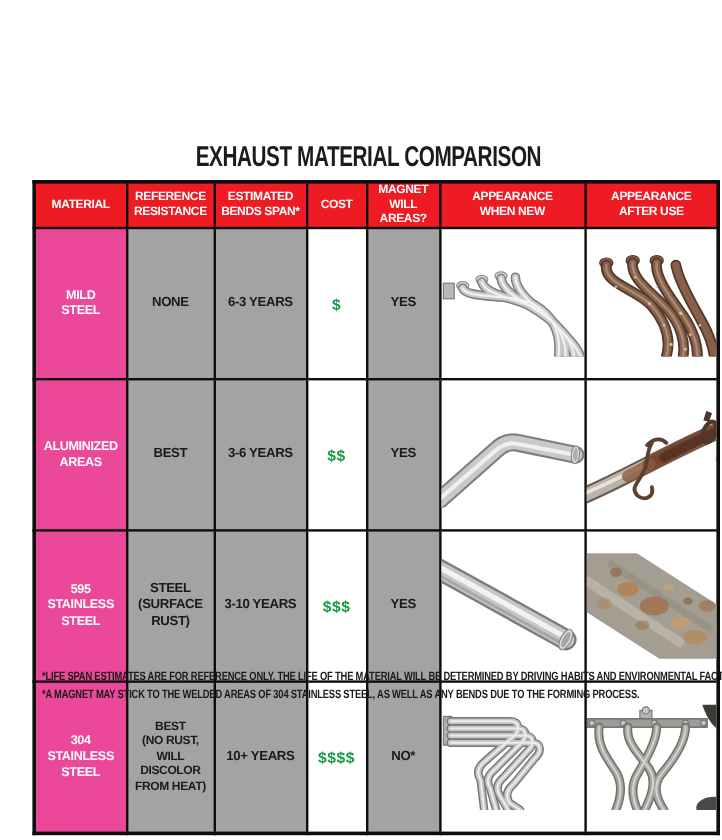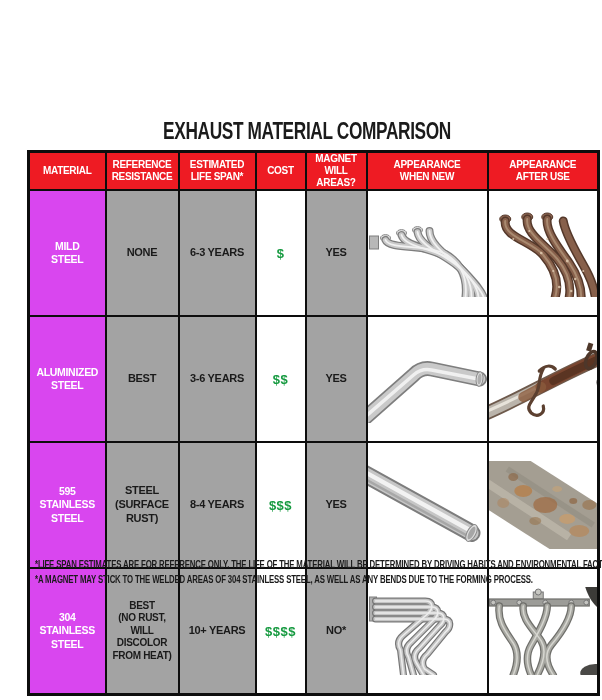--- a/index.html
+++ b/index.html
@@ -13,21 +13,21 @@
 
   table.cmp{position:absolute;left:15px;top:150px;border-collapse:collapse;
             table-layout:fixed;border:3px solid #0d0d0d;}
   table.cmp td,table.cmp th{border:2px solid #0d0d0d;text-align:center;
             vertical-align:middle;padding:0;white-space:pre-line;}
   thead tr{height:38px;}
   tbody tr{height:88px;}
 
   th.hcell{background:#ee1b23;color:#ffffff;font-size:10px;font-weight:bold;
            line-height:1.2;letter-spacing:-0.3px;}
-  td.mat{background:#d946ef;color:#ffffff;font-size:10.5px;font-weight:bold;
+  td.mat{background:#ec4899;color:#ffffff;font-size:10.5px;font-weight:bold;
          line-height:1.25;letter-spacing:-0.3px;}
   td.val{background:#a3a3a3;color:#1a1a1a;font-size:11px;font-weight:bold;
          letter-spacing:-0.3px;line-height:1.25;}
   td.cost{background:#ffffff;color:#169a40;font-size:13px;font-weight:bold;
           letter-spacing:0.5px;}
   td.photo{background:#ffffff;padding:0;}
   td.photo svg{display:block;width:100%;height:88px;}
 
   .footnotes{position:absolute;left:23px;top:557px;width:730px;}
   .footnote{white-space:nowrap;transform:scaleX(0.78);transform-origin:0 0;
@@ -50,21 +50,21 @@
         <col style="width:61px">
         <col style="width:121px">
       <col style="width:111px">
     </colgroup>
     <thead>
       <tr>
         <th class="hcell">MATERIAL</th>
         <th class="hcell">REFERENCE
 RESISTANCE</th>
         <th class="hcell">ESTIMATED
-LIFE SPAN*</th>
+BENDS SPAN*</th>
         <th class="hcell">COST</th>
         <th class="hcell">MAGNET
 WILL AREAS?</th>
         <th class="hcell">APPEARANCE
 WHEN NEW</th>
         <th class="hcell">APPEARANCE
 AFTER USE</th>
       </tr>
     </thead>
     <tbody>
@@ -139,21 +139,21 @@
                 <circle cx="30" cy="30" r="1"></circle>
                 <circle cx="64" cy="30" r="1.1"></circle>
                 <circle cx="88" cy="82" r="1.2"></circle>
             </g>
           </svg>
         </td>
       </tr>
 
       <tr>
         <td class="mat">ALUMINIZED
-STEEL</td>
+AREAS</td>
         <td class="val">BEST</td>
         <td class="val">3-6 YEARS</td>
         <td class="cost">$$</td>
         <td class="val">YES</td>
         <td class="photo">
           <svg viewBox="0 0 120 88" preserveAspectRatio="xMidYMid slice">
             <g fill="none" stroke-linecap="round">
               <path d="M-6,86 L46,40 Q54,32 64,34 L112,44" stroke="#7e7e7e" stroke-width="15"></path>
               <path d="M-6,86 L46,40 Q54,32 64,34 L112,44" stroke="#c9c9c9" stroke-width="11.5"></path>
               <path d="M-6,85 L46,40 Q54,33 64,35 L111,44" stroke="#f0f0f0" stroke-width="3.5"></path>
@@ -181,21 +181,21 @@
         </td>
       </tr>
 
       <tr>
         <td class="mat">595
 STAINLESS
 STEEL</td>
         <td class="val">STEEL
 (SURFACE
 RUST)</td>
-        <td class="val">8-4 YEARS</td>
+        <td class="val">3-10 YEARS</td>
         <td class="cost">$$$</td>
         <td class="val">YES</td>
         <td class="photo">
           <svg viewBox="0 0 120 88" preserveAspectRatio="xMidYMid slice">
             <g fill="none" stroke-linecap="round">
               <path d="M-8,10 L104,72" stroke="#7d7d7d" stroke-width="18"></path>
               <path d="M-8,10 L104,72" stroke="#c6c6c6" stroke-width="14"></path>
               <path d="M-8,8 L102,69" stroke="#f2f2f2" stroke-width="4.5"></path>
               <path d="M-6,16 L102,76" stroke="#9a9a9a" stroke-width="2.5" opacity="0.7"></path>
             </g>

